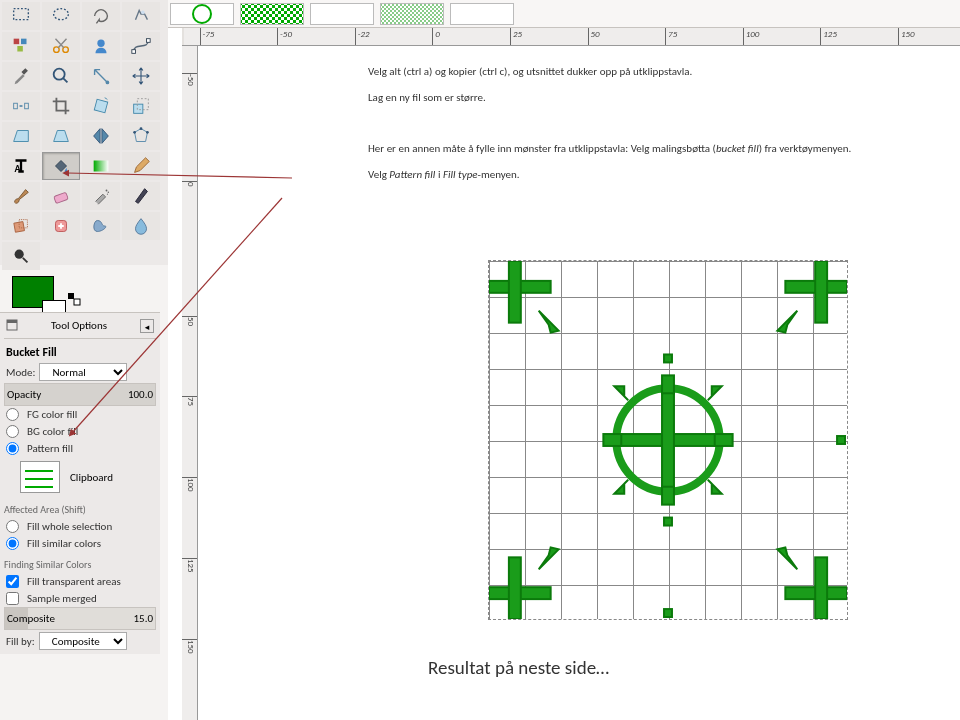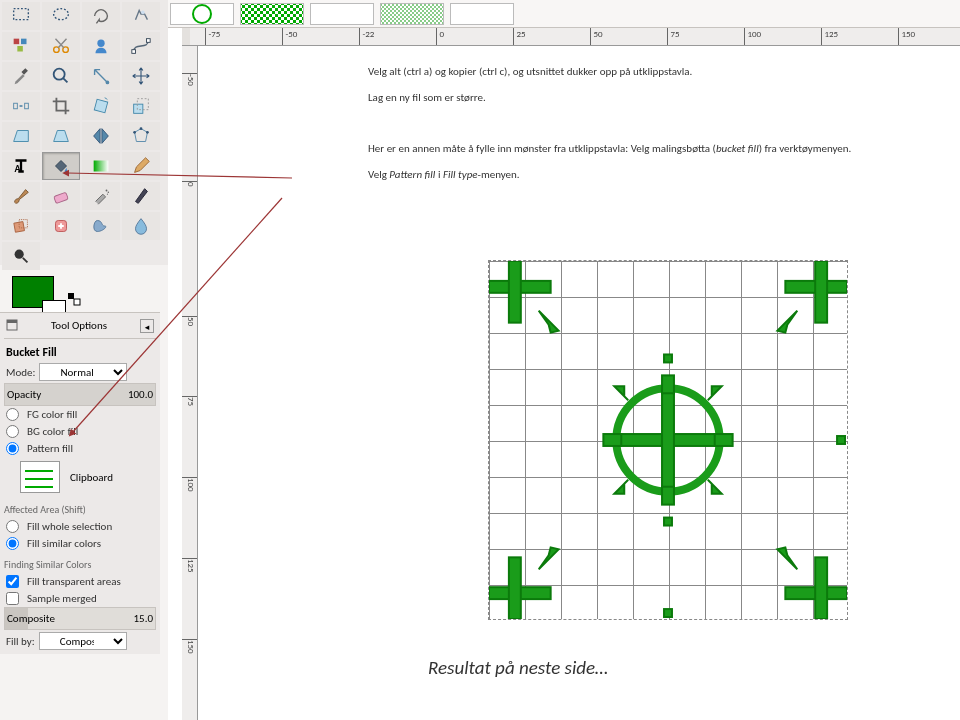--- a/index.html
+++ b/index.html
@@ -15,50 +15,50 @@
 .swatch-main { width: 42px; height: 32px; background: #008000; border: 1px solid #000; position: relative; }
 .swatch-sub { width: 24px; height: 16px; background: #fff; border: 1px solid #000; position: absolute; bottom: -8px; right: -12px; }
 .swatch-reset { display: inline-block; margin-left: 10px; }
 
 .options { position: absolute; left: 0; top: 312px; width: 160px; background: #ece9e8; border-top: 1px solid #c7c3bf; padding: 2px 4px; }
 .opt-header { display: flex; justify-content: space-between; align-items: flex-start; padding: 4px 2px; border-bottom: 1px solid #c7c3bf; }
 .opt-header .collapse { width: 14px; height: 14px; border: 1px solid #999; display: flex; align-items: center; justify-content: center; font-size: 9px; }
 .opt-title { font-weight: bold; font-size: 12px; padding: 6px 2px 2px; }
 .row { display: flex; align-items: center; padding: 2px 2px; gap: 4px; }
 .row label { color: #333; }
-select, input[type=text] { height: 18px; font-size: 11px; border: 1px solid #aaa; background: #fff; padding: 0 16px; }
+select, input[type=text] { height: 18px; font-size: 11px; border: 1px solid #aaa; background: #fff; padding: 0 8px; }
 select { width: 88px; }
 .opacity-row { background: #e0ddd9; padding: 4px 2px; border: 1px solid #c7c3bf; display: flex; justify-content: space-between; position: relative; }
 .opacity-row .bar { position: absolute; left: 0; top: 0; bottom: 0; width: 100%; background: #d5d2ce; }
 .section-label { color: #666; font-size: 10px; padding: 6px 0 2px; }
 .pattern-preview { width: 40px; height: 32px; background: #fff; border: 1px solid #999; display: inline-block; margin: 2px 6px 2px 2px; vertical-align: middle; }
 .pattern-preview::after { content: ""; display: block; margin: 4px; width: 28px; height: 22px; background: repeating-linear-gradient(0deg, #0a0 0 2px, transparent 2px 8px); }
 
 .canvas-area { position: absolute; left: 168px; top: 0; right: 0; bottom: 0; background: #fff; }
 .thumb-strip { height: 28px; background: #f8f6f5; border-bottom: 1px solid #c7c3bf; display: flex; align-items: center; padding-left: 2px; gap: 6px; }
 .thumb { width: 64px; height: 22px; border: 1px solid #bbb; background: #fff; display: flex; align-items: center; justify-content: center; }
 .thumb.pat1 { background: repeating-conic-gradient(#0a0 0 25%, #fff 0 50%) 50% / 6px 6px; }
 .thumb.pat2 { background: repeating-conic-gradient(#8c8 0 25%, #fff 0 50%) 50% / 4px 4px; }
 .thumb.g { background: #fff; }
 .thumb.g::before { content: ""; width: 16px; height: 16px; border: 2px solid #0a0; border-radius: 50%; }
 
-.ruler-h { position: absolute; left: 22px; right: 0; top: 28px; height: 18px; background: #efedec; border-bottom: 1px solid #999; }
+.ruler-h { position: absolute; left: 16px; right: 0; top: 28px; height: 18px; background: #efedec; border-bottom: 1px solid #999; font-style: italic; }
 .ruler-h .tick { position: absolute; top: 0; bottom: 0; border-left: 1px solid #666; font-size: 9px; color: #444; padding-left: 2px; }
 .ruler-v { position: absolute; left: 14px; top: 46px; bottom: 0; width: 16px; background: #efedec; border-right: 1px solid #999; }
 .ruler-v .tick { position: absolute; left: 0; right: 0; border-top: 1px solid #666; font-size: 9px; color: #444; writing-mode: vertical-rl; }
 .corner { position: absolute; left: 14px; top: 28px; width: 16px; height: 18px; background: #e4e1de; border-right: 1px solid #999; border-bottom: 1px solid #999; }
 
 .instruction { position: absolute; left: 200px; top: 56px; width: 700px; font-family: Calibri, sans-serif; font-size: 19px; color: #333; line-height: 1.35; }
 .instruction em { font-style: italic; }
 
 .pattern-canvas { position: absolute; left: 320px; top: 260px; width: 360px; height: 360px; border: 1px dashed #888; background: #fff; }
 .pattern-canvas .grid { position: absolute; inset: 0; background-image: linear-gradient(to right, #888 1px, transparent 1px), linear-gradient(to bottom, #888 1px, transparent 1px); background-size: 36px 36px; }
 .pattern-canvas .art { position: absolute; inset: 0; }
 
-.result-text { position: absolute; left: 260px; top: 656px; font-size: 19px; color: #333; font-style: italic; }
+.result-text { position: absolute; left: 260px; top: 656px; font-size: 19px; color: #333; }
 
 .arrow { position: absolute; left: 62px; top: 168px; width: 240px; height: 280px; pointer-events: none; }
 
 input[type=radio], input[type=checkbox] { margin-right: 4px; }
 </style>
 </head>
 <body>
 
 <div class="toolbox">
   <div class="tool-grid">

